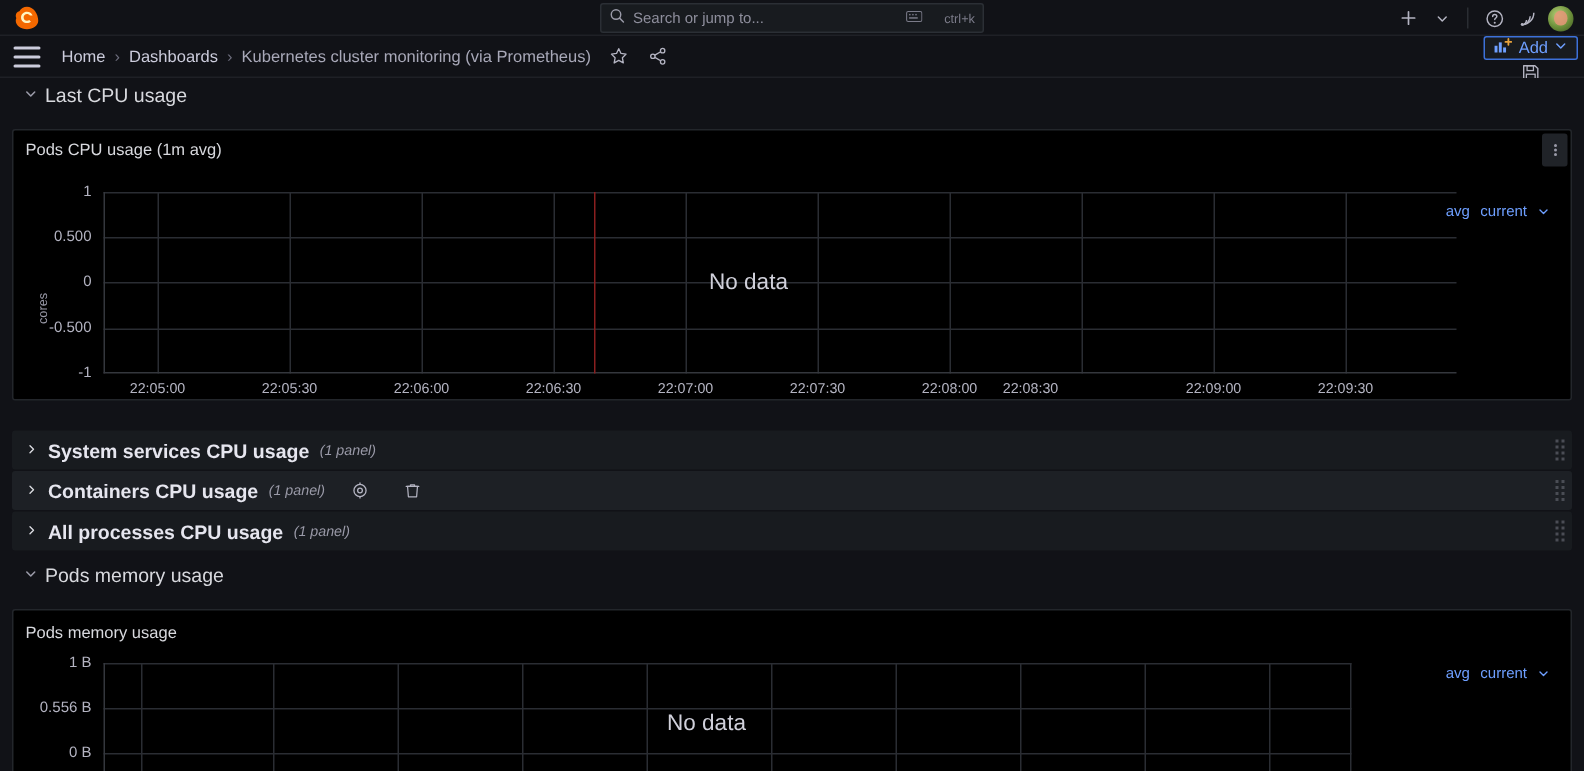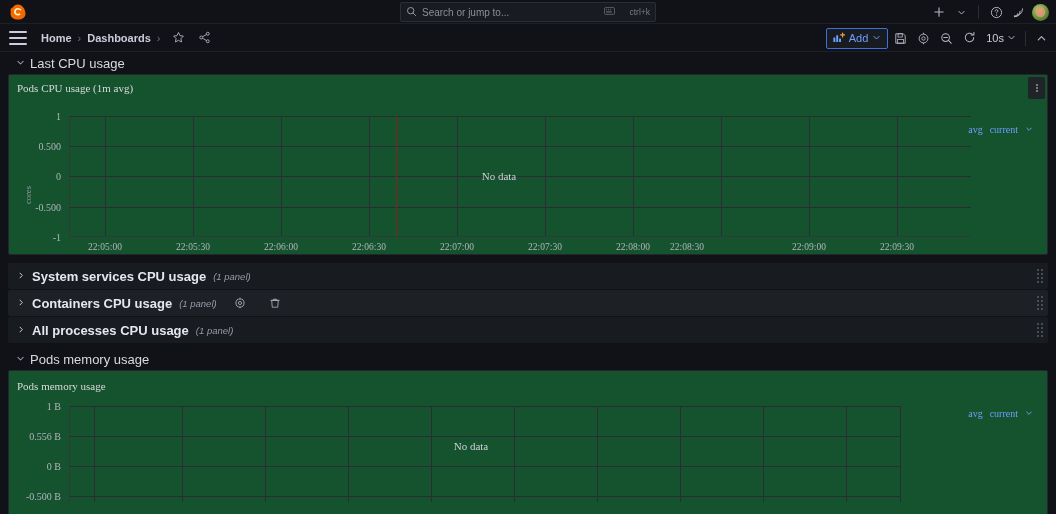--- a/index.html
+++ b/index.html
@@ -56,26 +56,26 @@
   .dashbar {
     height: 28px; width: 1056px;
     background: #111217;
     display: flex; align-items: center;
     position: relative;
     border-bottom: 1px solid #1f2026;
   }
   .hamburger { margin-left: 9px; width: 18px; height: 14px; display:flex; flex-direction:column; justify-content:space-between; }
   .hamburger i { display:block; height:2px; background:#ccccdc; border-radius:1px; }
   .crumbs { display:flex; align-items:center; margin-left: 14px; gap: 6px; font-size: 11px; }
-  .crumb-link { color: #ccccdc; font-weight: bold; }
+  .crumb-link { color: #ccccdc; }
   .crumb-cur { color: #a8a8b8; }
   .crumb-sep { color: #6e6e7e; font-size: 11px; }
   .crumb-ic { margin-left: 5px; width:15px; height:15px; display:flex;align-items:center;justify-content:center; }
 
-  .dashbar-right { position:absolute; right:4px; top:0; height:28px; display:flex; align-items:center; gap:2px; }
+  .dashbar-right { position:absolute; right:4px; top:0; height:28px; display:flex; align-items:center; gap:2px;flex-direction:column; }
   .add-btn {
     display:flex; align-items:center; gap:4px;
     height: 21px; padding: 0 6px;
     border: 1px solid #3d71d9; border-radius: 2px;
     background: #181b1f; color: #6e9fff; font-size: 11px; font-weight: 500;
   }
   .db-ic { width:21px; height:21px; display:flex; align-items:center; justify-content:center; border-radius:2px; }
   .time-btn {
     display:flex; align-items:center; gap:5px; height:21px; padding:0 5px;
     font-size:11px; color:#ccccdc; border-radius:2px;
@@ -107,24 +107,23 @@
   .rc-count { font-size: 9.5px; font-style: italic; color: #9a9aa8; }
   .rc-act { width:16px;height:16px;display:flex;align-items:center;justify-content:center; }
   .drag-dots {
     position:absolute; right: 5px; top:50%; transform: translateY(-50%);
     display:grid; grid-template-columns: 2px 2px; gap: 2px;
   }
   .drag-dots i { width:2px; height:2px; background:#4a4d55; display:block; }
 
   
   .panel {
-    margin: 0 8px; background: #14532d;
+    margin: 12px 8px; background: #000000;
     border: 1px solid #23262b; border-radius: 2px;
     position: relative;
-    font-family: Liberation Serif, serif;
   }
   .panel-title {
     font-size: 11px; font-weight: 500; color: #d8d9de;
     padding: 7px 0 0 8px;
   }
   .panel-menu {
     position:absolute; right:2px; top:2px; width:17px; height:22px;
     display:flex; align-items:center; justify-content:center;
     background:#202328; border-radius:2px;
   }
@@ -142,21 +141,21 @@
   }
   .ytick-col { position:absolute; top:0; }
   .xtick {
     position:absolute; font-size: 9.5px; color:#b4b4c2; transform: translateX(-50%); white-space:nowrap;
   }
   .plot { position:absolute; }
   .gline-h { position:absolute; height:1px; background:#2a2d33; left:0; right:0; }
   .gline-v { position:absolute; width:1px; background:#2a2d33; top:0; bottom:0; }
   .axis-line { position:absolute; background:#34373d; }
   .nodata {
-    position:absolute; font-size: 11px; color: #d0d0da;
+    position:absolute; font-size: 15px; color: #d0d0da;
     transform: translate(-50%,-50%); white-space:nowrap;
   }
   .annot-line { position:absolute; width:1px; background:#8a1f1f; top:0; bottom:0; }
   .legend-right {
     position:absolute; display:flex; align-items:center; gap:7px;
     font-size:10px; color:#6e9fff;
   }
   .legend-right .chev { font-size:8px; }
 </style>
 </head>
@@ -231,20 +230,21 @@
       <i></i>
       <i></i>
       <i></i>
     </span>
 
   <div class="crumbs">
     <span class="crumb-link">Home</span>
     <span class="crumb-sep">›</span>
     <span class="crumb-link">Dashboards</span>
     <span class="crumb-sep">›</span>
+    <span class="crumb-cur">Kubernetes cluster monitoring (via Prometheus)</span>
     <span class="crumb-ic">
       <svg width="13" height="13" viewBox="0 0 16 16">
           <polygon points="8,1.8 9.85,5.7 14,6.25 11,9.25 11.75,13.5 8,11.45 4.25,13.5 5,9.25 2,6.25 6.15,5.7" fill="none" stroke="#b4b4c2" stroke-width="1.1" stroke-linejoin="round"></polygon>
         </svg>
     </span>
     <span class="crumb-ic">
       <svg width="13" height="13" viewBox="0 0 16 16">
           <circle cx="12" cy="3.4" r="1.8" fill="none" stroke="#b4b4c2" stroke-width="1.1"></circle>
           <circle cx="12" cy="12.6" r="1.8" fill="none" stroke="#b4b4c2" stroke-width="1.1"></circle>
           <circle cx="4" cy="8" r="1.8" fill="none" stroke="#b4b4c2" stroke-width="1.1"></circle>

